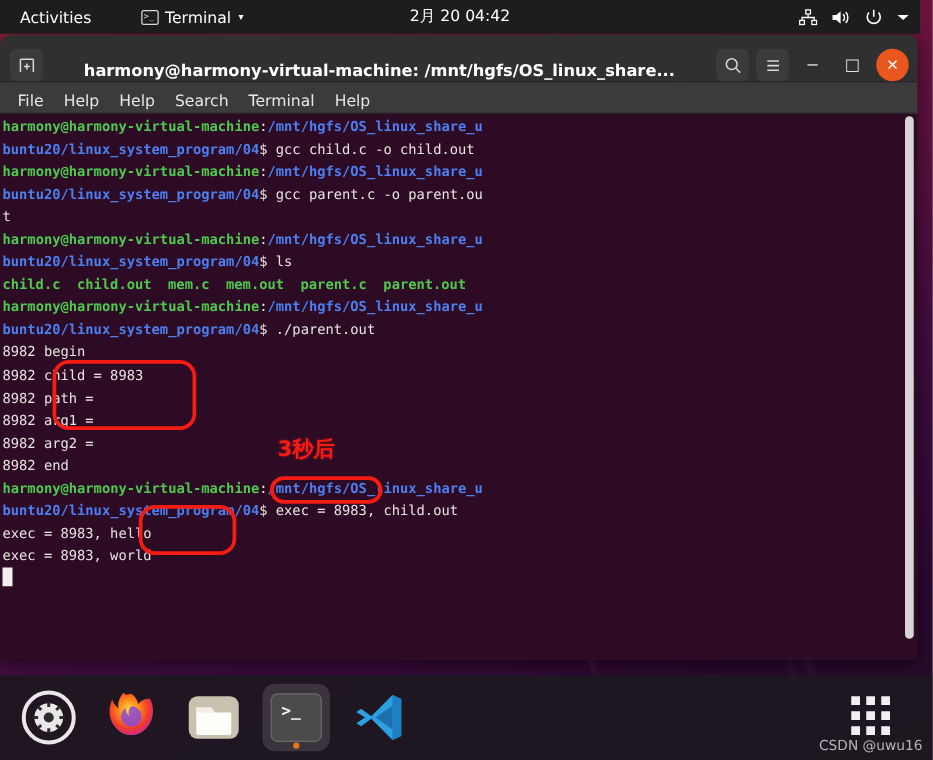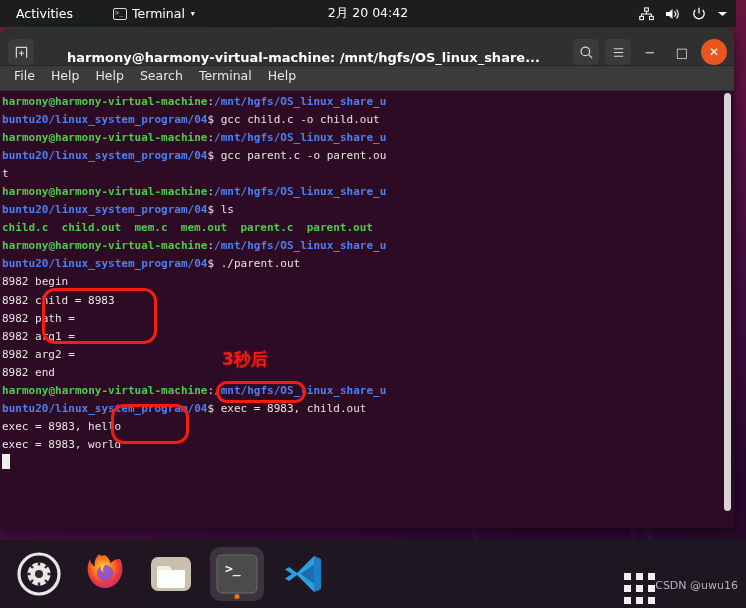--- a/index.html
+++ b/index.html
@@ -79,21 +79,21 @@
   .title-right { display: flex; align-items: center; gap: 6px; margin-right: 7px; }
   .winbtn {
     width: 26px; height: 26px; border-radius: 50%;
     display: flex; align-items: center; justify-content: center;
     color: #dcdcdc; font-size: 13px; flex: none;
   }
   .winbtn.close { background: #e9571f; color: #fff; font-size: 12px; }
 
   .menubar {
     height: 25px; background: #3b3b3b;
-    display: flex; align-items: flex-start; gap: 0px;
+    display: flex; align-items: flex-end; gap: 0px;
     padding-left: 6px;
     border-bottom: 1px solid #2a2a2a;
   }
   .menubar span {
     color: #e6e6e6; font-size: 12.5px; padding: 2px 8px; border-radius: 3px;
   }
 
   .term-body {
     position: relative;
     height: 437px;
@@ -156,21 +156,21 @@
     display: flex; align-items: center; justify-content: center;
     position: relative;
   }
   .dock-item.active { background: rgba(255,255,255,0.13); }
   .dock-dot {
     position: absolute; bottom: 2px; left: 50%; transform: translateX(-50%);
     width: 5px; height: 5px; border-radius: 50%; background: #e8751a;
   }
   .dock-right {
     position: absolute; right: 8px; bottom: 2px;
-    display: flex; align-items: center;
+    display: flex; flex-direction: column; align-items: center;
   }
   .apps-grid {
     display: grid; grid-template-columns: repeat(3, 7px);
     grid-gap: 5px; margin-bottom: 2px; margin-top: 6px;
   }
   .apps-grid i { display: block; width: 7px; height: 7px; background: #efefef; }
   .watermark {
     color: #b9b2b8; font-size: 11px;
     font-family: "DejaVu Sans", sans-serif;
     margin-bottom: 3px;

